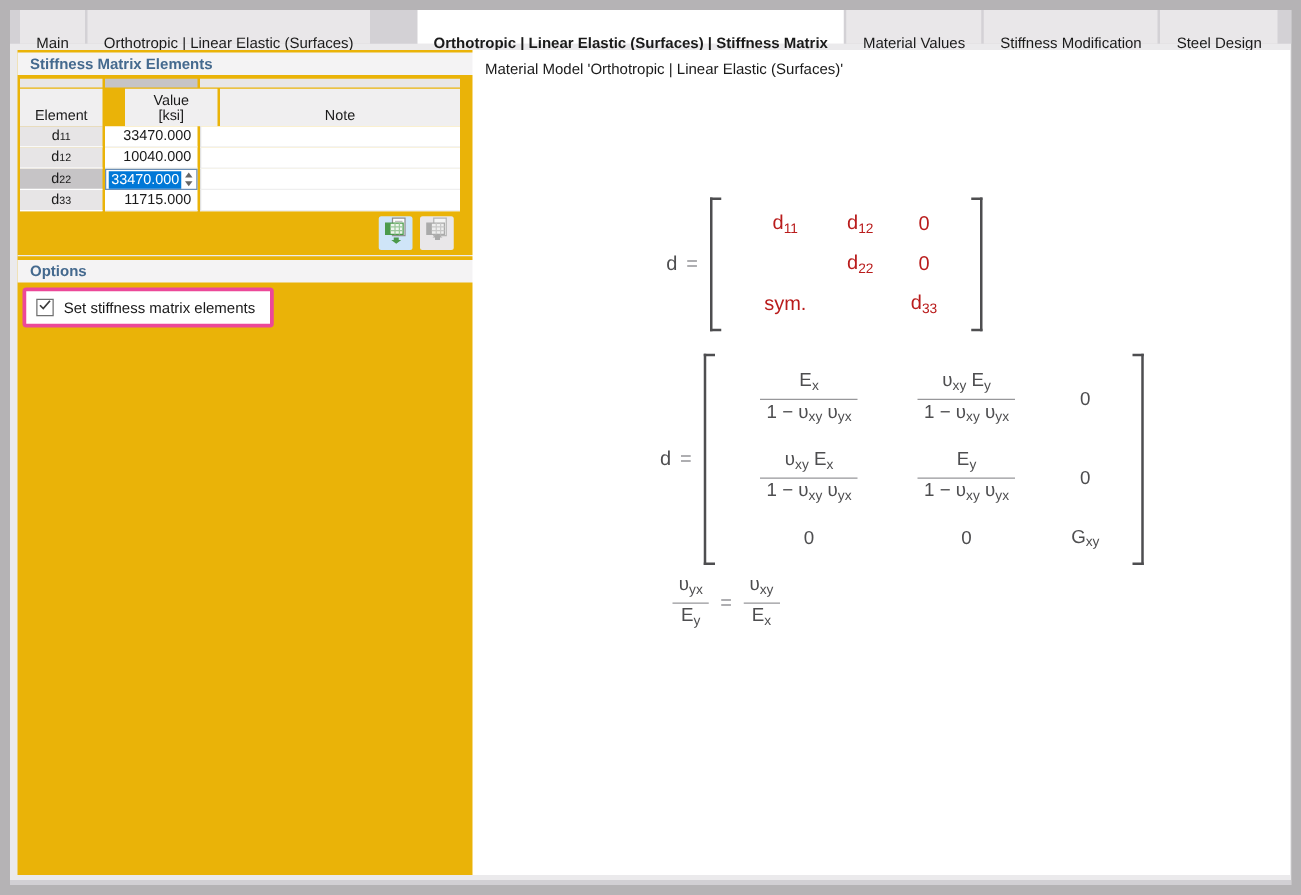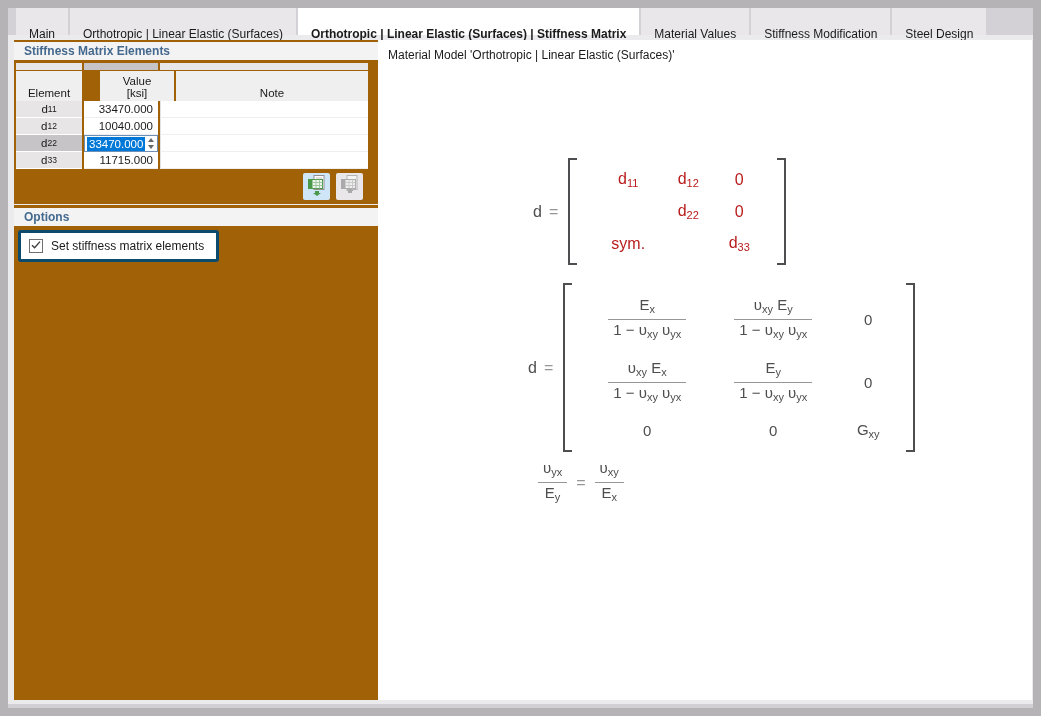--- a/index.html
+++ b/index.html
@@ -21,25 +21,25 @@
   }
   
   .tabbar {
     position: absolute; left: 0; top: 0; right: 0; height: 27px;
     background: #d3d1d5; display: flex; padding-left: 8px;
   }
   .tab {
     background: #e9e7e9; margin-right: 2px; padding: 13px 13px;
     line-height: 27px; font-size: 12px; white-space: nowrap; cursor: default;
   }
-  .tab.active { background: #ffffff; font-weight: bold; }
+  .tab.active { background: #ffffff; font-weight: bold; margin-left: 36px; }
   
   .left-panel {
     position: absolute; left: 6px; top: 32px; width: 376px; bottom: 8px;
-    background: #a16207;
+    background: #eab308;
   }
   .right-panel {
     position: absolute; left: 370px; top: 32px; right: 1px; bottom: 8px;
     background: #ffffff;
   }
   .section-band {
     position: absolute; left: 0; right: 0; height: 18px;
     background: #f4f3f4; display: flex; align-items: center;
   }
   .section-title {
@@ -99,21 +99,21 @@
     align-items: center; justify-content: center;
   }
   .icon-btn.enabled { background: #cfe5f8; }
   .icon-btn.disabled { background: #e9e7e9; }
   
   .options-sep { position: absolute; left: 0; right: 0; top: 164px;
     border-top: 1px solid #ececec; }
   .options-band { top: 168px; }
   .highlight-box {
     position: absolute; left: 4px; top: 190px;
-    border: 3px solid #0c4a6e; border-radius: 3px;
+    border: 3px solid #ec4899; border-radius: 3px;
     padding: 6px 12px 6px 8px; display: flex; align-items: center; gap: 8px;
     background: #ffffff;
   }
   .checkbox {
     width: 14px; height: 14px; background: #fff; border: 1px solid #707070;
     display: flex; align-items: center; justify-content: center;
   }
   .checkbox-label { font-size: 12px; white-space: nowrap; }
   
   .rp-title { position: absolute; left: 10px; top: 8px; font-size: 12px; }

